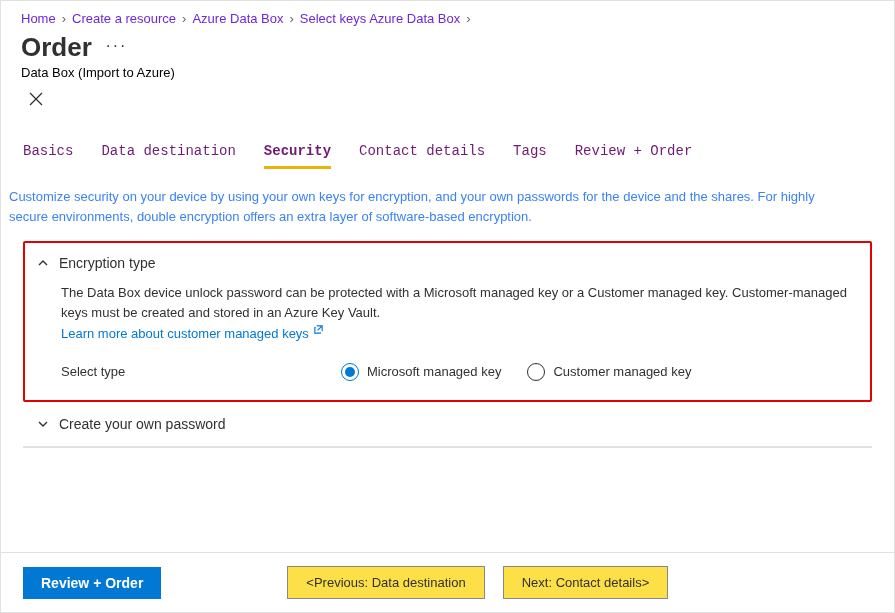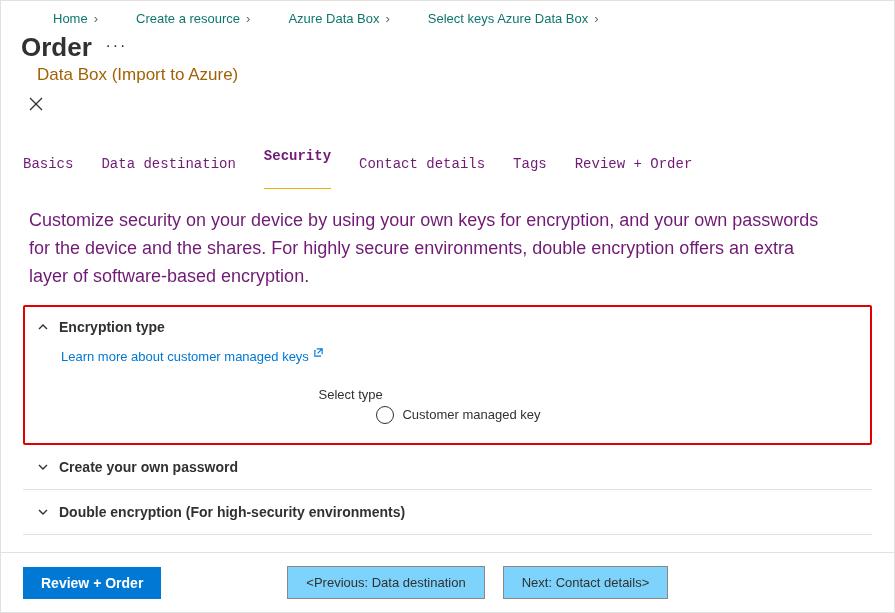--- a/index.html
+++ b/index.html
@@ -15,21 +15,21 @@
     border: 1px solid #e1e1e1;
   }
   .breadcrumb {
     padding: 10px 20px 4px 20px;
     font-size: 13px;
     display: flex;
     align-items: center;
     gap: 6px;
     flex-wrap: wrap;
   }
-  .breadcrumb a { color: #0f766e; text-decoration: none; cursor: pointer; margin-left: 32px; }
+  .breadcrumb a { color: #6d28d9; text-decoration: none; cursor: pointer; }
   .breadcrumb .sep { color: #666; }
   .header {
     padding: 2px 20px 14px 20px;
     display: flex;
     align-items: flex-start;
     justify-content: space-between;
     flex-direction: column;
   }
   .header-left h1 {
     font-size: 26px;
@@ -39,47 +39,47 @@
   }
   .more-dots {
     display: inline-block;
     margin-left: 10px;
     color: #323130;
     font-size: 16px;
     vertical-align: top;
     line-height: 28px;
     letter-spacing: 2px;
   }
-  .subtitle { color: #a16207; font-size: 17px; margin-top: 2px; margin-left: 16px; }
+  .subtitle { color: #000000; font-size: 13px; margin-top: 2px; }
   .close-btn { background:none; border:none; cursor:pointer; padding:8px; margin-top:4px;}
   .close-btn svg { width:14px; height:14px; }
   .tabs {
     display:flex; gap:28px; padding:4px 20px 0 22px; border-bottom:none;
   }
   .tab {
     padding:8px 0 10px 0; font-size:14px; color:#701a75; cursor:pointer; border:none; background:none;font-family:Liberation Mono, monospace;
   }
-  .tab.active { font-weight:600; border-bottom:1px solid #eab308; padding-bottom:24px; }
-  .description { padding:18px 22px 14px 28px; color:#701a75; line-height:1.55; font-size:18px; max-width:850px;}
+  .tab.active { font-weight:600; border-bottom:3px solid #eab308; padding-bottom:7px; }
+  .description { padding:18px 22px 14px 8px; color:#3b82f6; line-height:1.55; font-size:13px; max-width:850px;}
   .sections { padding:0 22px; }
   .section {
     border: 2px solid transparent;
     margin-bottom: 0px;
   }
   .section.highlighted { border:2px solid #e30000; border-radius:2px; }
   .section-header {
     display:flex; align-items:center; gap:10px; padding:12px 12px;
     cursor:pointer; border:none; background:none; width:100%; text-align:left;
-    font-size:14px; font-weight:700; color:#323130;
+    font-size:14px; font-weight:400; color:#323130;
   }
   .section .chev { width:12px; height:12px; flex-shrink:0; }
   .section-body { padding:0 14px 18px 36px; font-size:13px; line-height:1.55;}
   .section-body .link { color:#0078d4; text-decoration:none; display:inline-flex; align-items:flex-start; gap:4px; cursor:pointer;}
   .ext-icon { width:11px; height:11px; }
-  .radio-row { display:flex; align-items:center; margin-top:18px;flex-direction:column; }
+  .radio-row { display:flex; align-items:center; margin-top:18px; }
   .radio-label { width:280px; }
   .radio-opts { display:flex; gap:26px; align-items:center;}
   .radio-opt { display:flex; align-items:center; gap:8px; cursor:pointer;}
   .radio-opt .circle {
     width:18px; height:18px; border-radius:50%; border:1px solid #323130;
     display:flex; align-items:center; justify-content:center;
   }
   .radio-opt.selected .circle { border:1px solid #0078d4;}
   .radio-opt.selected .circle::after {
     content:""; width:10px; height:10px; border-radius:50%; background:#0078d4;
@@ -88,21 +88,21 @@
   .footer {
     position:absolute; bottom:0; left:0; right:0;
     border-top:1px solid #e1e1e1; background:#fff;
     padding:13px 22px; display:flex; gap:18px; align-items:center;
   }
   .btn-primary {
     background:#0078d4; color:#fff; border:none; padding:8px 18px;
     font-size:14px; font-weight:600; cursor:pointer;
   }
   .btn-secondary {
-    background:#7dd3fc; color:#323130; border:1px solid #8a8886; padding:8px 18px;
+    background:#fde047; color:#323130; border:1px solid #8a8886; padding:8px 18px;
     font-size:13px; cursor:pointer;
   }
   .footer-gap { width:90px; }
 </style>
 </head>
 <body>
 
 <nav class="breadcrumb">
   <a>Home</a>
   <span class="sep">›</span>
@@ -142,58 +142,55 @@
 <div class="sections">
 
   <div class="section highlighted">
     <button class="section-header">
       <svg class="chev" viewBox="0 0 12 12">
           <polyline points="2,8 6,4 10,8" fill="none" stroke="#323130" stroke-width="1.4"></polyline>
         </svg>
       <span>Encryption type</span>
     </button>
     <div class="section-body">
+      <div>The Data Box device unlock password can be protected with a Microsoft managed key or a Customer managed key. Customer-managed keys must be created and stored in an Azure Key Vault.</div>
       <a class="link">
         <span>Learn more about customer managed keys</span>
         <svg class="ext-icon" viewBox="0 0 12 12">
             <path d="M4 2h6v6M10 2L5 7" fill="none" stroke="#0078d4" stroke-width="1.2"></path>
             <path d="M8 9v1H2V4h1" fill="none" stroke="#0078d4" stroke-width="1.2"></path>
           </svg>
       </a>
       <div class="radio-row">
         <div class="radio-label">Select type</div>
         <div class="radio-opts">
+          <div class="radio-opt selected">
+            <span class="circle"></span>
+            <span>Microsoft managed key</span>
+          </div>
           <div class="radio-opt">
             <span class="circle"></span>
             <span>Customer managed key</span>
           </div>
         </div>
       </div>
     </div>
   </div>
 
   <div class="section">
     <button class="section-header">
       <svg class="chev" viewBox="0 0 12 12">
           <polyline points="2,4 6,8 10,4" fill="none" stroke="#323130" stroke-width="1.4"></polyline>
         </svg>
       <span>Create your own password</span>
     </button>
   </div>
 
   <div class="divider-line"></div>
 
-  <div class="section">
-    <button class="section-header">
-      <svg class="chev" viewBox="0 0 12 12">
-          <polyline points="2,4 6,8 10,4" fill="none" stroke="#323130" stroke-width="1.4"></polyline>
-        </svg>
-      <span>Double encryption (For high-security environments)</span>
-    </button>
-  </div>
 
   <div class="divider-line"></div>
 
 </div>
 
 <div class="footer">
   <button class="btn-primary">Review + Order</button>
   <div class="footer-gap"></div>
   <button class="btn-secondary">&lt;Previous: Data destination</button>
   <button class="btn-secondary">Next: Contact details&gt;</button>

